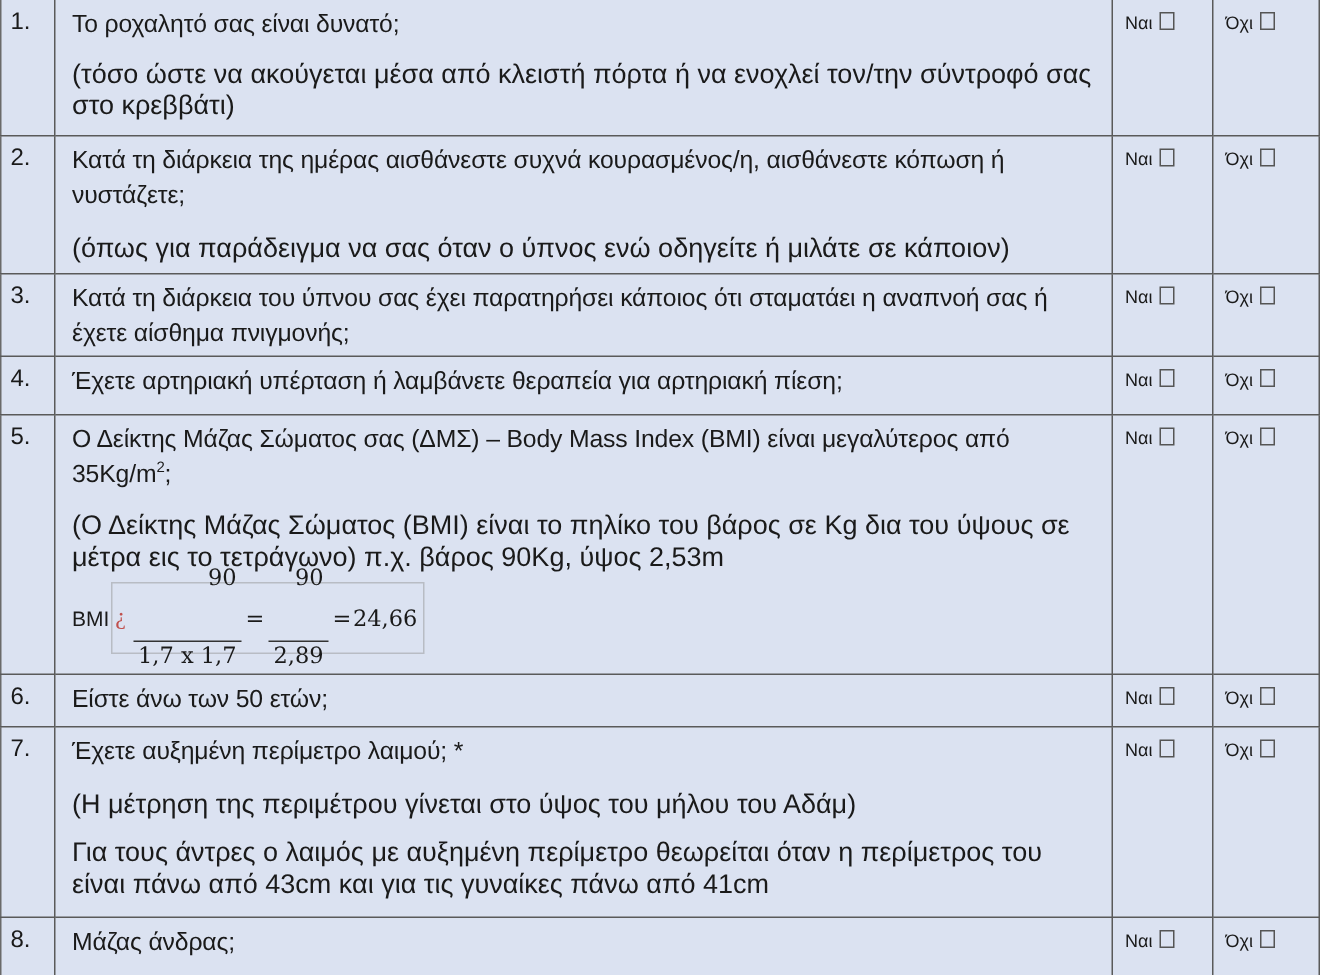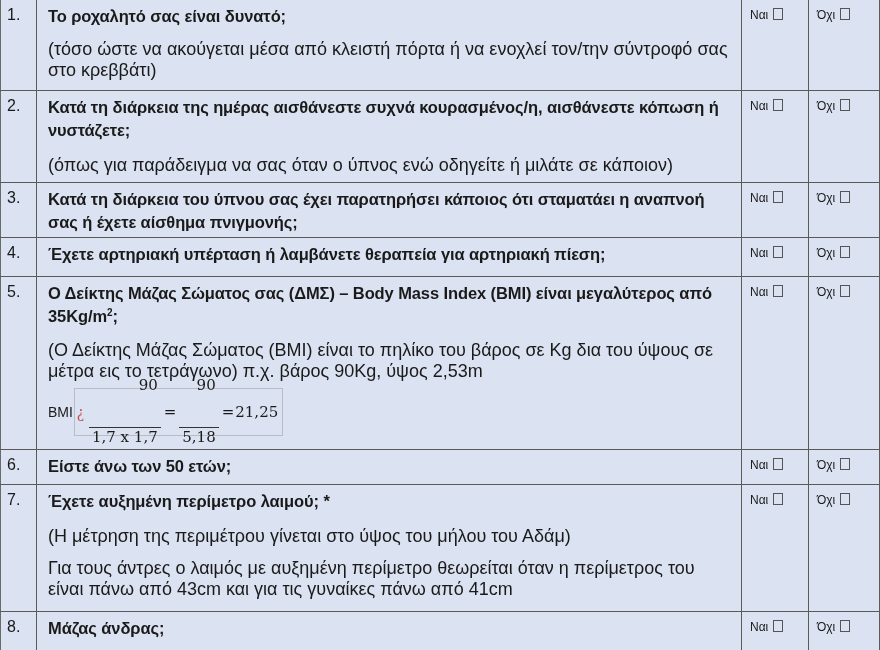--- a/index.html
+++ b/index.html
@@ -26,21 +26,21 @@
     col.c-num { width: 36px; }
     col.c-body { width: 705px; }
     col.c-yes { width: 67px; }
     col.c-no { width: 71px; }
     .num {
       font-size: 16px;
       padding: 6px 0 0 6px !important;
     }
     .body { padding: 5px 8px 0 11px !important; }
     .qtitle {
-      font-weight: bold;
+      font-weight: normal;
       font-size: 16.5px;
       line-height: 23px;
       margin: 0;
       letter-spacing: -0.1px;
     }
     .note {
       font-size: 18px;
       line-height: 21px;
       margin: 11px 0 0 0;
     }
@@ -140,24 +140,24 @@
           <span>BMI</span>
           <span class="formula-box">
             <span class="inv-q">¿</span>
             <span class="frac">
               <span class="n">90</span>
               <span class="d">1,7 x 1,7</span>
             </span>
             <span class="eq">=</span>
             <span class="frac">
               <span class="n">90</span>
-              <span class="d">5,18</span>
+              <span class="d">2,89</span>
             </span>
             <span class="eq">=</span>
-            <span>21,25</span>
+            <span>24,66</span>
           </span>
         </div>
       </td>
       <td class="opt"><span>Ναι</span><span class="box"></span></td>
       <td class="opt"><span>Όχι</span><span class="box"></span></td>
     </tr>
 
     <tr style="height:35px">
       <td class="num">6.</td>
       <td class="body">

